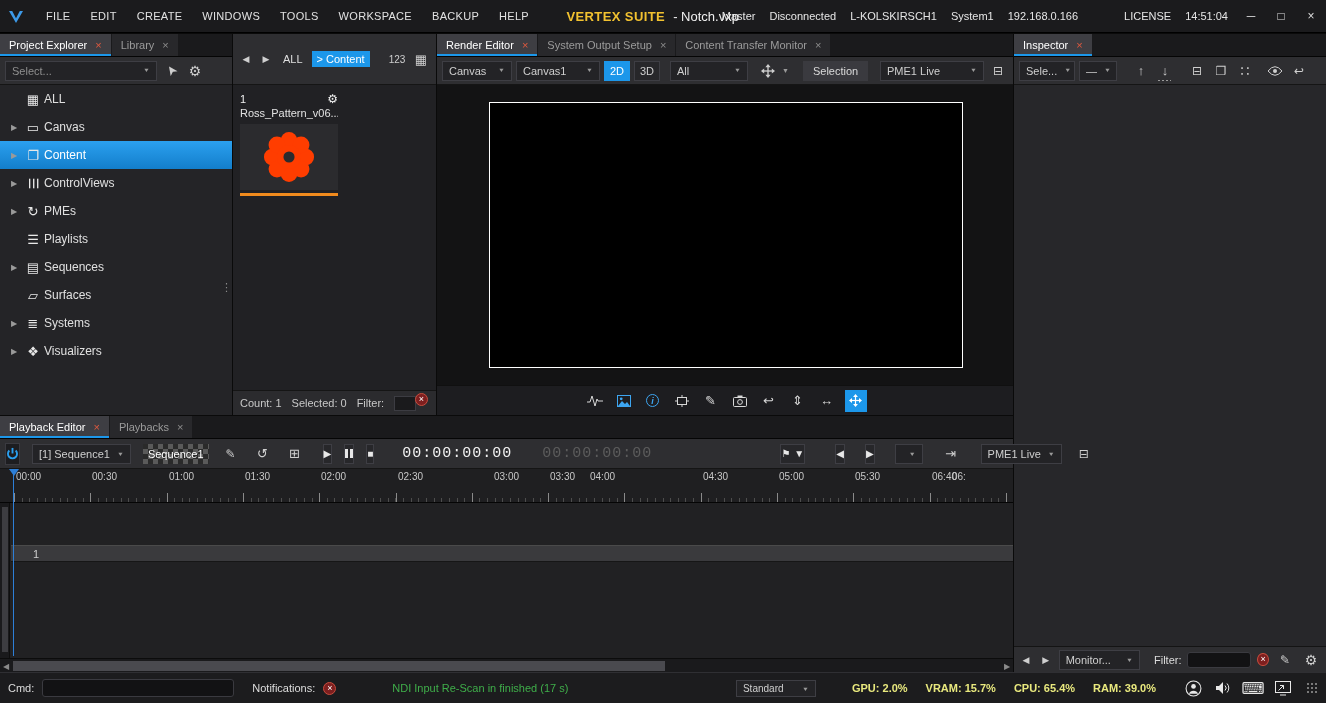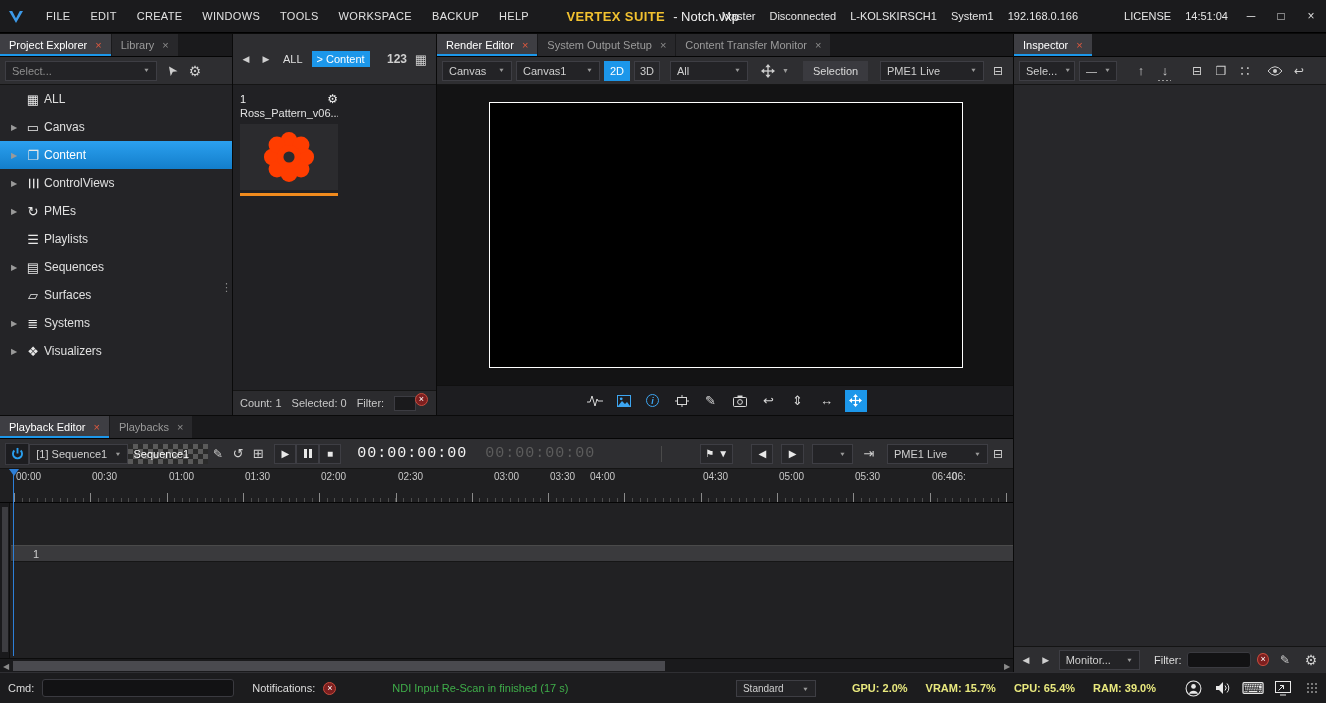--- a/index.html
+++ b/index.html
@@ -78,21 +78,21 @@
 
 .inspector{left:1014px;top:33px;width:312px;height:639px;border-right:none}
 .insp-body{flex:1;background:#27272a}
 .insp-bottom{height:26px;background:#2e2e31;border-top:1px solid #141414;display:flex;align-items:center;gap:6px;padding:0 5px}
 .dots-under{position:relative}
 .dots-under::after{content:"";position:absolute;left:2px;bottom:-1px;width:14px;height:3px;
   background-image:radial-gradient(#9a9a9a 1px,transparent 1.2px);background-size:4px 3px}
 
 
 .playback{left:0;top:415px;width:1014px;height:257px}
-.pb-toolbar{height:30px;gap:0}
+.pb-toolbar{height:30px;gap:12px}
 .powerbtn{width:25px;height:22px;background:#1d1d20;border:1px solid #3a3a40;display:inline-flex;align-items:center;justify-content:center;color:#2aa0f0}
 .checker{width:82px;height:20px;display:inline-flex;align-items:center;padding:0 5px;color:#fff;font-size:11px;
   background-color:#2a2a2a;
   background-image:linear-gradient(45deg,#5a5a5a 25%,transparent 25%,transparent 75%,#5a5a5a 75%),
                    linear-gradient(45deg,#5a5a5a 25%,transparent 25%,transparent 75%,#5a5a5a 75%);
   background-size:10px 10px;background-position:0 0,5px 5px}
 .pbtn{width:23px;height:20px;background:#27272a;border:1px solid #3e3e44;display:inline-flex;align-items:center;justify-content:center;color:#e8e8e8;font-size:10px}
 .pausebars{width:8px;height:9px;border-left:3px solid #e8e8e8;border-right:3px solid #e8e8e8}
 .timecode{font-family:"Liberation Mono","DejaVu Sans Mono",monospace;font-size:15px;color:#f2f2f2;letter-spacing:1px;margin-left:16px}
 .timecode.dim{color:#5c5c5c;margin-left:18px}
@@ -243,21 +243,21 @@
     </div>
   </div>
 
   <div class="panel content-browser">
     <div class="toolbar cb-toolbar" style="height:51px;flex-wrap:wrap;align-content:center">
       <span class="navbtn">◀</span>
       <span class="navbtn">▶</span>
       <span class="crumb">ALL</span>
       <span class="crumb activeblue">&gt; Content</span>
       <span class="spacer"></span>
-      <span class="tbtn" style="font-size:12px;font-weight:bold">123</span>
+      <span class="tbtn" style="font-size:10px;font-weight:normal">123</span>
       <span class="tbtn" style="font-size:13px">▦</span>
     </div>
     <div class="cb-body">
       <div class="content-card">
         <div class="card-top">
           <span>1</span>
           <span style="font-size:12px">⚙</span>
         </div>
         <div class="card-name">Ross_Pattern_v06...</div>
         <div class="card-thumb">

